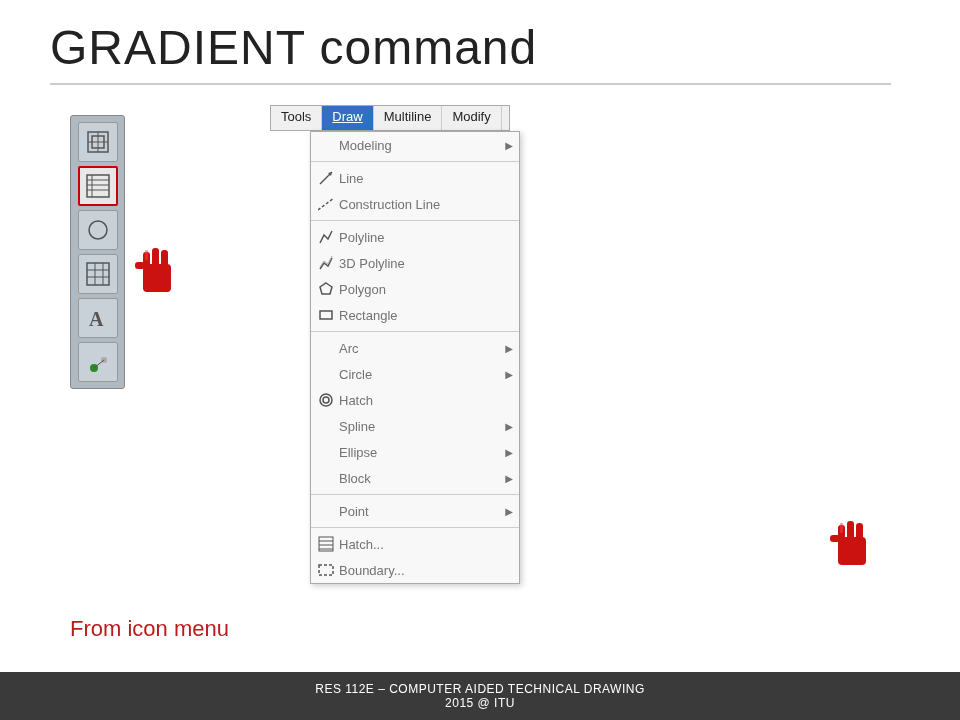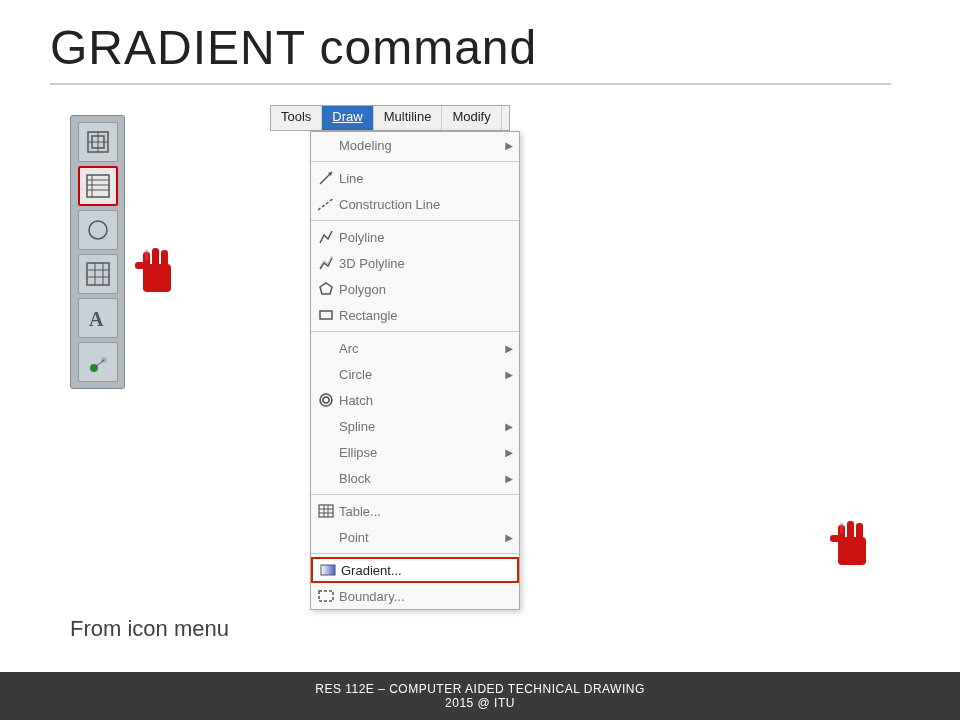--- a/index.html
+++ b/index.html
@@ -97,21 +97,21 @@
       width: 55px;
       height: 65px;
     }
 
     
     .from-icon-menu {
       position: absolute;
       bottom: 20px;
       left: 20px;
       font-size: 22px;
-      color: #404040;
+      color: #b91c1c;
       font-weight: 400;
     }
 
     
     .menu-area {
       flex: 1;
       position: relative;
       padding-top: 0px;
     }
 
@@ -419,55 +419,40 @@
           <span class="arrow">▶</span>
         </div>
 
         <div class="menu-item">
           <span class="icon"></span>
           <span>Block</span>
           <span class="arrow">▶</span>
         </div>
         <div class="menu-separator"></div>
 
-        <div class="menu-item">
-          <span class="icon">
-            <svg width="16" height="16" viewBox="0 0 16 16">
-                <rect x="1" y="2" width="14" height="12" fill="none" stroke="#555" stroke-width="1.2"></rect>
-                <line x1="1" y1="6" x2="15" y2="6" stroke="#555" stroke-width="1"></line>
-                <line x1="1" y1="10" x2="15" y2="10" stroke="#555" stroke-width="1"></line>
-                <line x1="6" y1="2" x2="6" y2="14" stroke="#555" stroke-width="1"></line>
-                <line x1="10" y1="2" x2="10" y2="14" stroke="#555" stroke-width="1"></line>
-              </svg>
-          </span>
-          <span>Table...</span>
-        </div>
 
         <div class="menu-item">
           <span class="icon"></span>
           <span>Point</span>
           <span class="arrow">▶</span>
         </div>
         <div class="menu-separator"></div>
 
-
-        <div class="menu-item highlighted">
-          <span class="icon">
-            <svg width="16" height="16" viewBox="0 0 16 16">
-              <defs>
-                  <linearGradient id="grad" x1="0" y1="0" x2="1" y2="0">
-                    <stop offset="0%" stop-color="#ffffff"></stop>
-                    <stop offset="100%" stop-color="#4466cc"></stop>
-                  </linearGradient>
-                </defs>
-              <rect x="1" y="3" width="14" height="10" fill="url(#grad)" stroke="#555" stroke-width="1"></rect>
-            </svg>
-          </span>
-          <span>Gradient...</span>
-        </div>
+        <div class="menu-item">
+          <span class="icon">
+            <svg width="16" height="16" viewBox="0 0 16 16">
+                <rect x="1" y="1" width="14" height="14" fill="none" stroke="#555" stroke-width="1"></rect>
+                <line x1="1" y1="5" x2="15" y2="5" stroke="#555" stroke-width="1"></line>
+                <line x1="1" y1="9" x2="15" y2="9" stroke="#555" stroke-width="1"></line>
+                <line x1="1" y1="13" x2="15" y2="13" stroke="#555" stroke-width="1"></line>
+              </svg>
+          </span>
+          <span>Hatch...</span>
+        </div>
+
 
         <div class="menu-item">
           <span class="icon">
             <svg width="16" height="16" viewBox="0 0 16 16">
                 <rect x="1" y="3" width="14" height="10" fill="none" stroke="#555" stroke-width="1.5" stroke-dasharray="3,2"></rect>
               </svg>
           </span>
           <span>Boundary...</span>
         </div>
 

